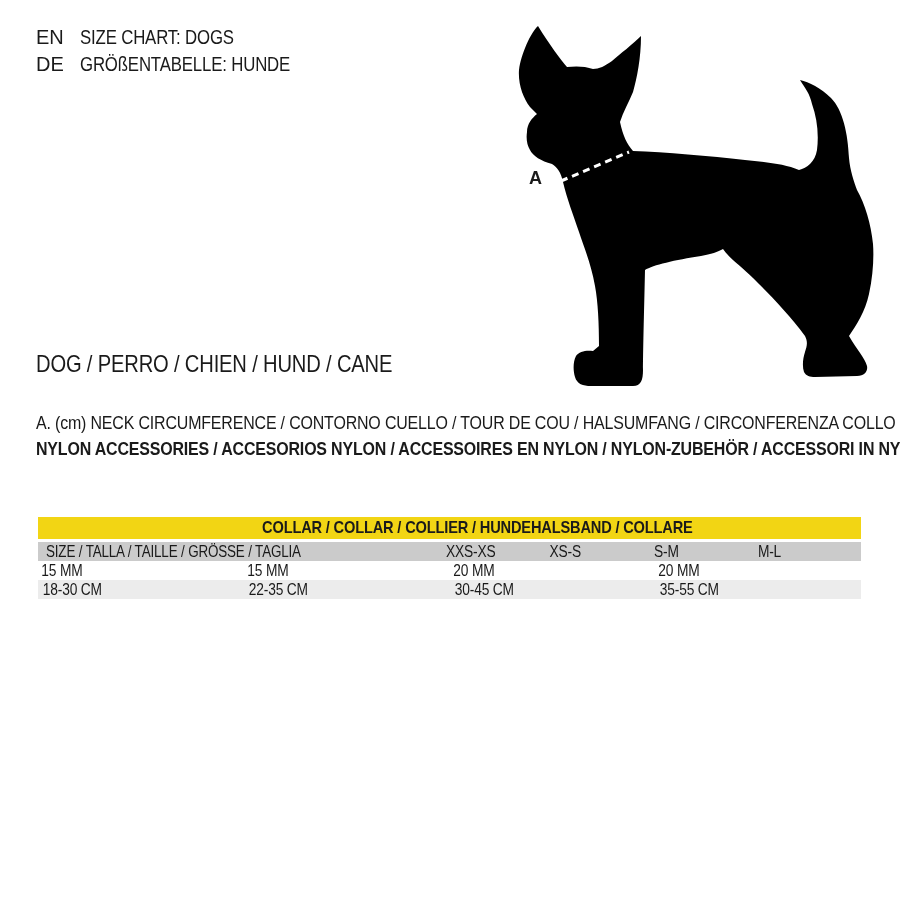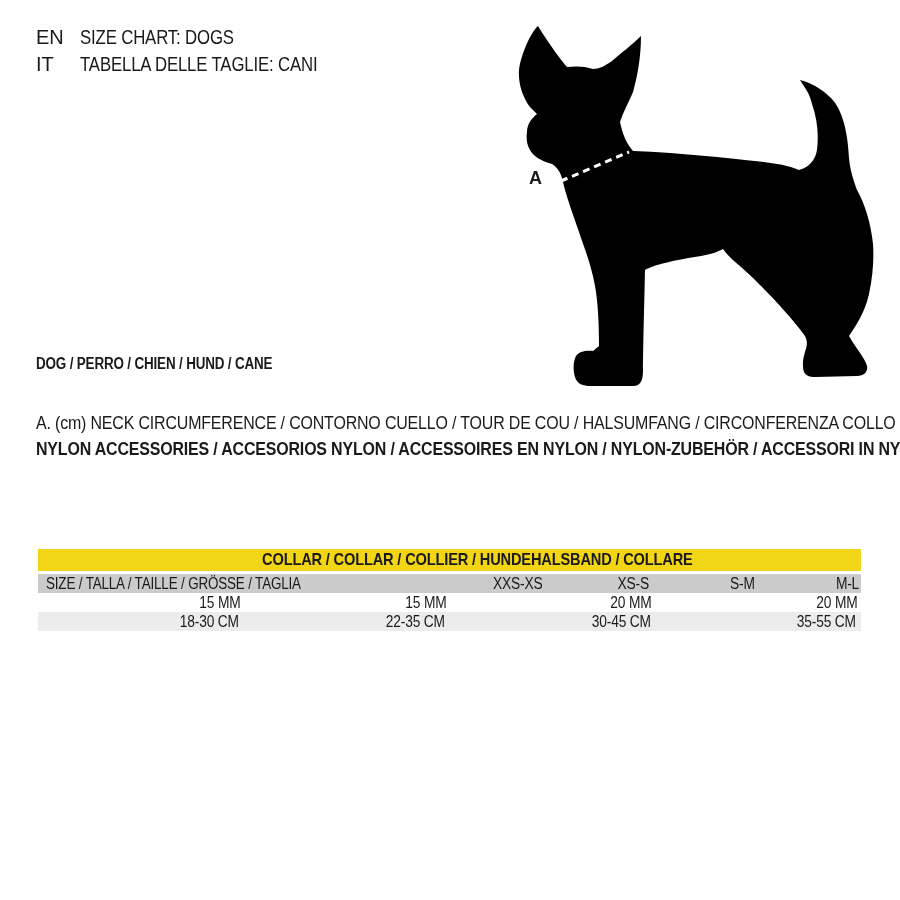--- a/index.html
+++ b/index.html
@@ -13,49 +13,49 @@
 
   
   #lang-list{position:absolute;left:36px;top:24px;font-size:20px;font-weight:500;}
   .lang-row{display:grid;grid-template-columns:44px auto;height:27px;line-height:27px;}
 
   
   #dog-figure{position:absolute;left:505px;top:14px;width:380px;height:375px;}
   #collar-label{position:absolute;left:529px;top:169px;font-size:18px;font-weight:700;line-height:18px;}
 
   
-  #dog-line{position:absolute;left:36px;top:352px;font-size:16px;font-weight:700;line-height:24px;}
+  #dog-line{position:absolute;left:36px;top:352px;font-size:24px;font-weight:400;line-height:24px;}
   #note-measure{position:absolute;left:36px;top:411px;font-size:19px;font-weight:400;line-height:23px;}
   #note-material{position:absolute;left:36px;top:437px;font-size:19px;font-weight:700;line-height:23px;}
 
   
-  #size-table{position:absolute;left:38px;top:517px;width:823px;margin-top:32px;}
+  #size-table{position:absolute;left:38px;top:517px;width:823px;}
   .t-header{height:22px;line-height:22px;background:#F2D514;text-align:center;
             font-size:17px;font-weight:700;padding-left:56px;}
   .t-gap{height:3px;background:#ffffff;}
   .t-row{display:flex;height:19px;line-height:19px;font-size:16px;align-items:center;}
   .t-row .c0{width:396px;padding-left:8px;text-align:left;overflow:hidden;}
-  .t-row .c{flex:1;text-align:right;}
+  .t-row .c{flex:1;text-align:left;}
   .row-0{background:#CBCBCB;}
   .row-1{background:#FFFFFF;}
   .row-2{background:#ECECEC;}
 </style>
 </head>
 <body>
 
 <div id="canvas">
 
   <div id="lang-list">
     <div class="lang-row">
       <span>EN</span>
       <span class="cond">SIZE CHART: DOGS</span>
     </div>
     <div class="lang-row">
-      <span>IT</span>
-      <span class="cond">TABELLA DELLE TAGLIE: CANI</span>
+      <span>DE</span>
+      <span class="cond">GRÖßENTABELLE: HUNDE</span>
     </div>
   </div>
 
   <svg id="dog-figure" viewBox="0 0 380 375" xmlns="http://www.w3.org/2000/svg" aria-hidden="true">
     <path fill="#000000" d="M33,12
       C26,18 16,40 14,56 C13,70 18,84 25,93 L32,100
       C27,104 22,110 22,118 C21,125 22,131 25,136 C28,142 36,147 47,150
       C52,153 56,158 58,168 C62,185 68,200 74,218 C80,236 86,250 90,272
       C93,288 94,310 94,332 L88,337 C82,336 74,337 71,342 C68,348 68,356 70,363
       C72,370 78,372 86,372 L128,372 C136,372 138,366 138,356 C138,340 139,300 140,256

